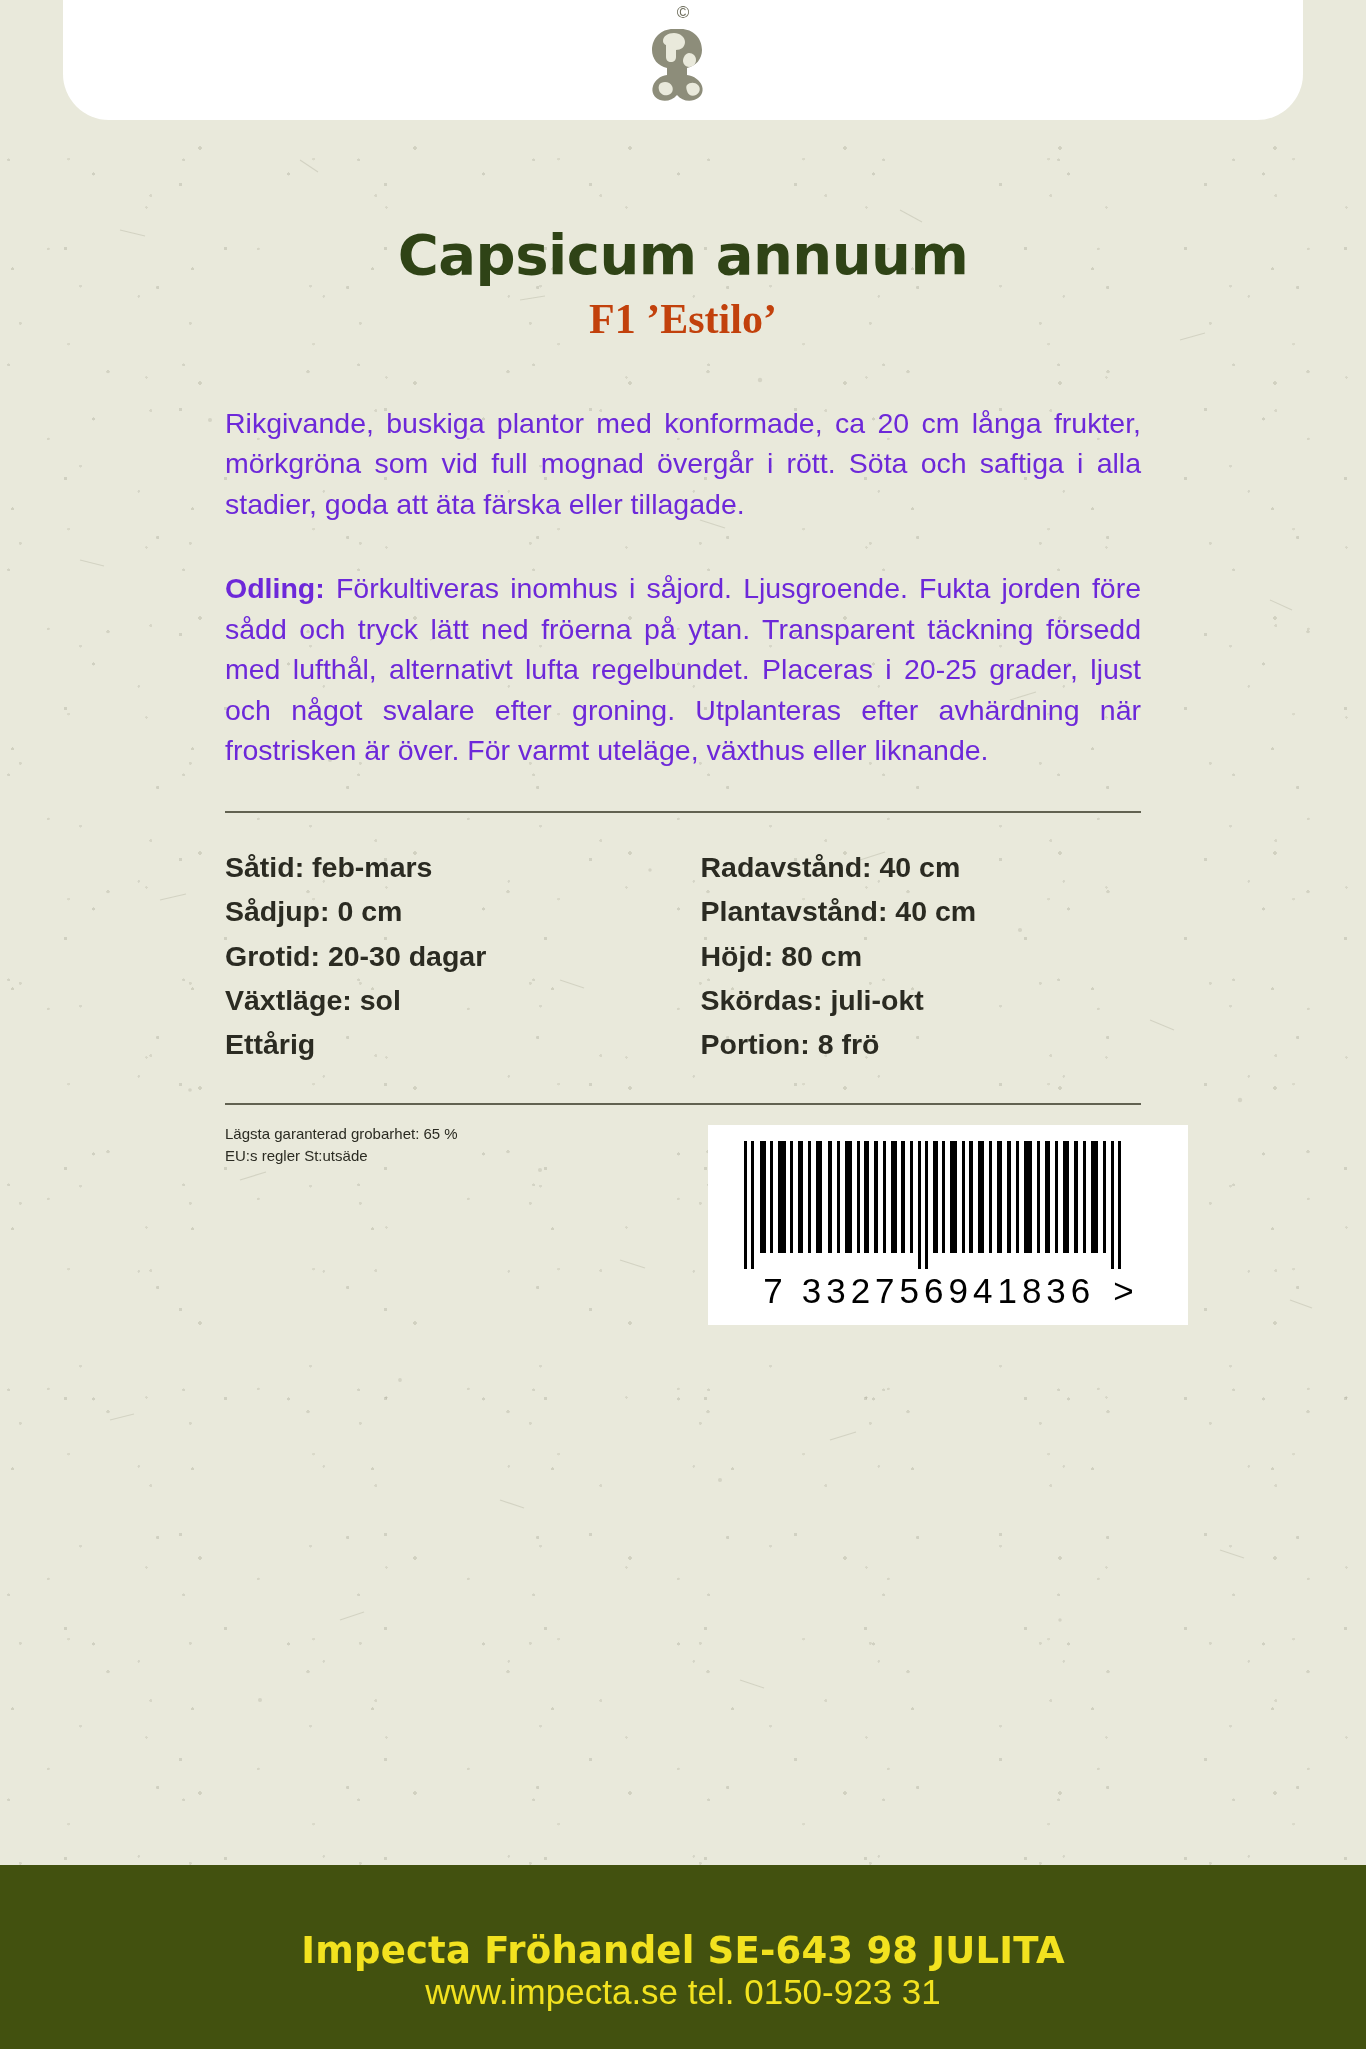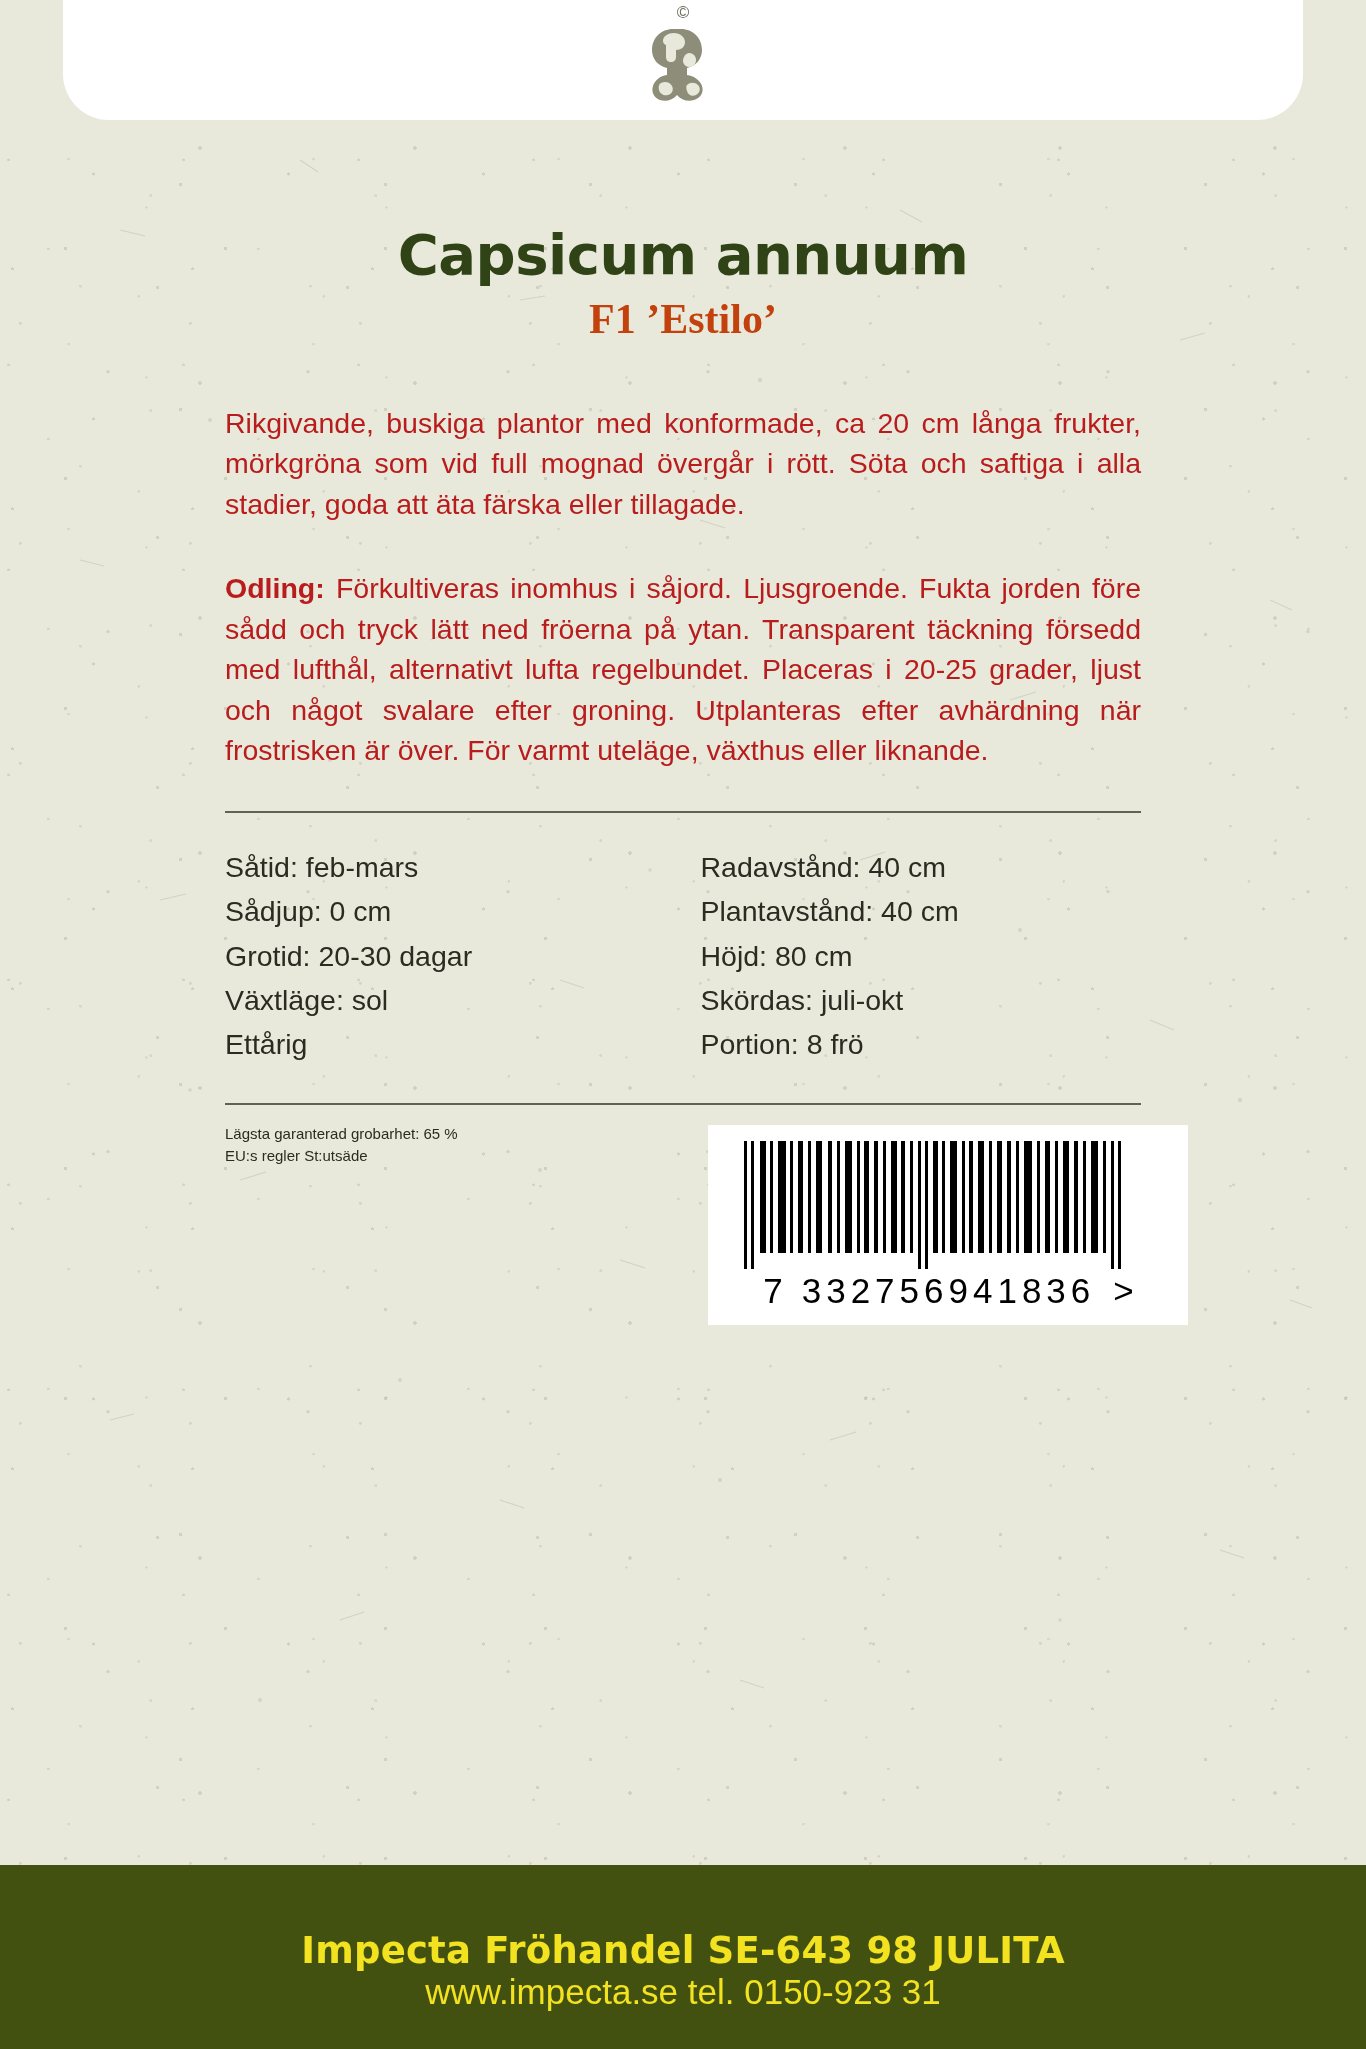--- a/index.html
+++ b/index.html
@@ -123,40 +123,41 @@
     color: #c2410c;
     margin-top: 12px;
     line-height: 1.05;
   }
 
   .body-text {
     margin: 62px 225px 0 225px;
     font-family: "Liberation Sans", sans-serif;
     font-size: 28.5px;
     line-height: 1.42;
-    color: #b91c1c;
+    color: #6d28d9;
     text-align: justify;
   }
   .body-text.second {
     margin-top: 44px;
   }
   .body-text b {
     font-weight: bold;
   }
 
   .rule {
     height: 2px;
     background: #4a4a38;
     margin: 40px 225px 0 225px;
     opacity: 0.85;
   }
 
   .facts {
     display: flex;
     margin: 32px 225px 0 225px;
+    font-weight: bold;
   }
   .facts-col {
     flex: 1;
   }
   .facts-col.right {
     margin-left: 35px;
   }
   .fact {
     font-family: "Liberation Sans", sans-serif;
     font-size: 28.5px;

